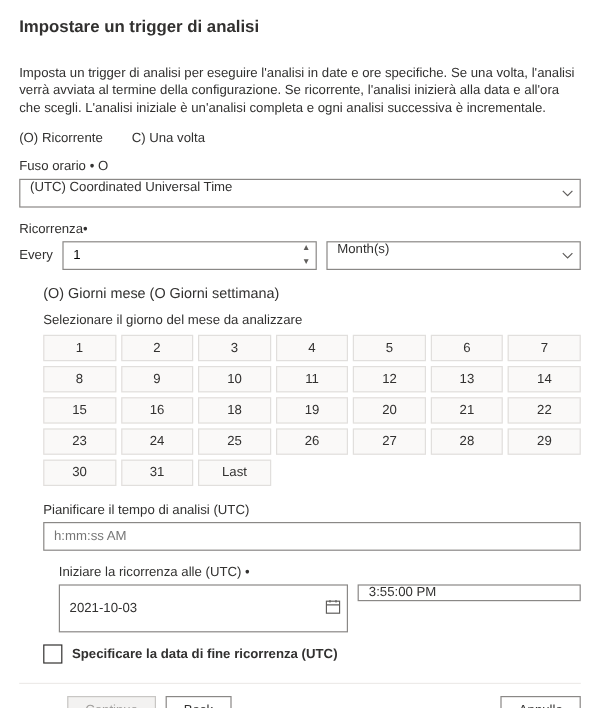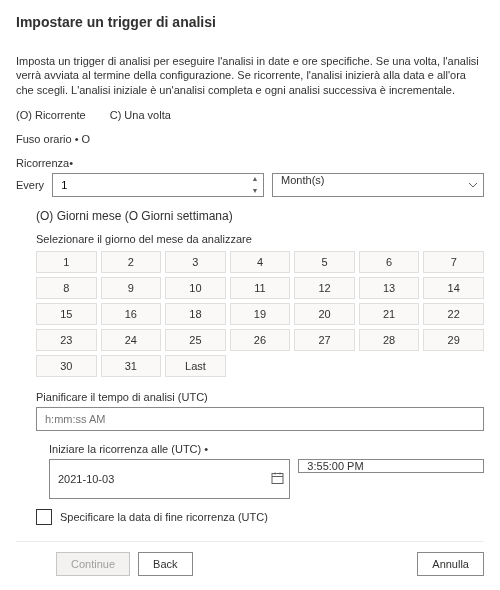--- a/index.html
+++ b/index.html
@@ -166,21 +166,21 @@
       gap: 8px;
       margin-top: 10px;
     }
     .checkbox {
       width: 16px;
       height: 16px;
       border: 1px solid #323130;
       background: #fff;
       cursor: pointer;
     }
-    .checkbox-label { font-size: 11px; }
+    .checkbox-label { font-size: 11px; font-weight: bold; }
     .divider {
       border: none;
       border-top: 1px solid #edebe9;
       margin: 16px 0 10px 0;
     }
     .footer {
       display: flex;
       justify-content: space-between;
       align-items: center;
       padding-left: 40px;
@@ -208,20 +208,28 @@
 <div class="title">Impostare un trigger di analisi</div>
 <div class="description">Imposta un trigger di analisi per eseguire l'analisi in date e ore specifiche. Se una volta, l'analisi verrà avviata al termine della configurazione. Se ricorrente, l'analisi inizierà alla data e all'ora che scegli. L'analisi iniziale è un'analisi completa e ogni analisi successiva è incrementale.</div>
 
 <div class="trigger-options">
   <span>(O) Ricorrente</span>
   <span>C) Una volta</span>
 </div>
 
 <div class="section">
   <span class="label">Fuso orario • O</span>
+  <div class="select-wrapper">
+    <div class="select-box">(UTC) Coordinated Universal Time</div>
+    <span class="chevron">
+      <svg width="10" height="6" viewBox="0 0 10 6">
+          <path d="M1 1l4 4 4-4" stroke="#605e5c" stroke-width="1" fill="none"></path>
+        </svg>
+    </span>
+  </div>
 </div>
 
 <div class="section">
   <span class="label">Ricorrenza•</span>
   <div class="recurrence-row">
     <span class="every-label">Every</span>
     <div class="spinner-wrap">
       <input class="spinner-input" value="1" style="">
       <div class="spinner-arrows">
         <span>▲</span>

